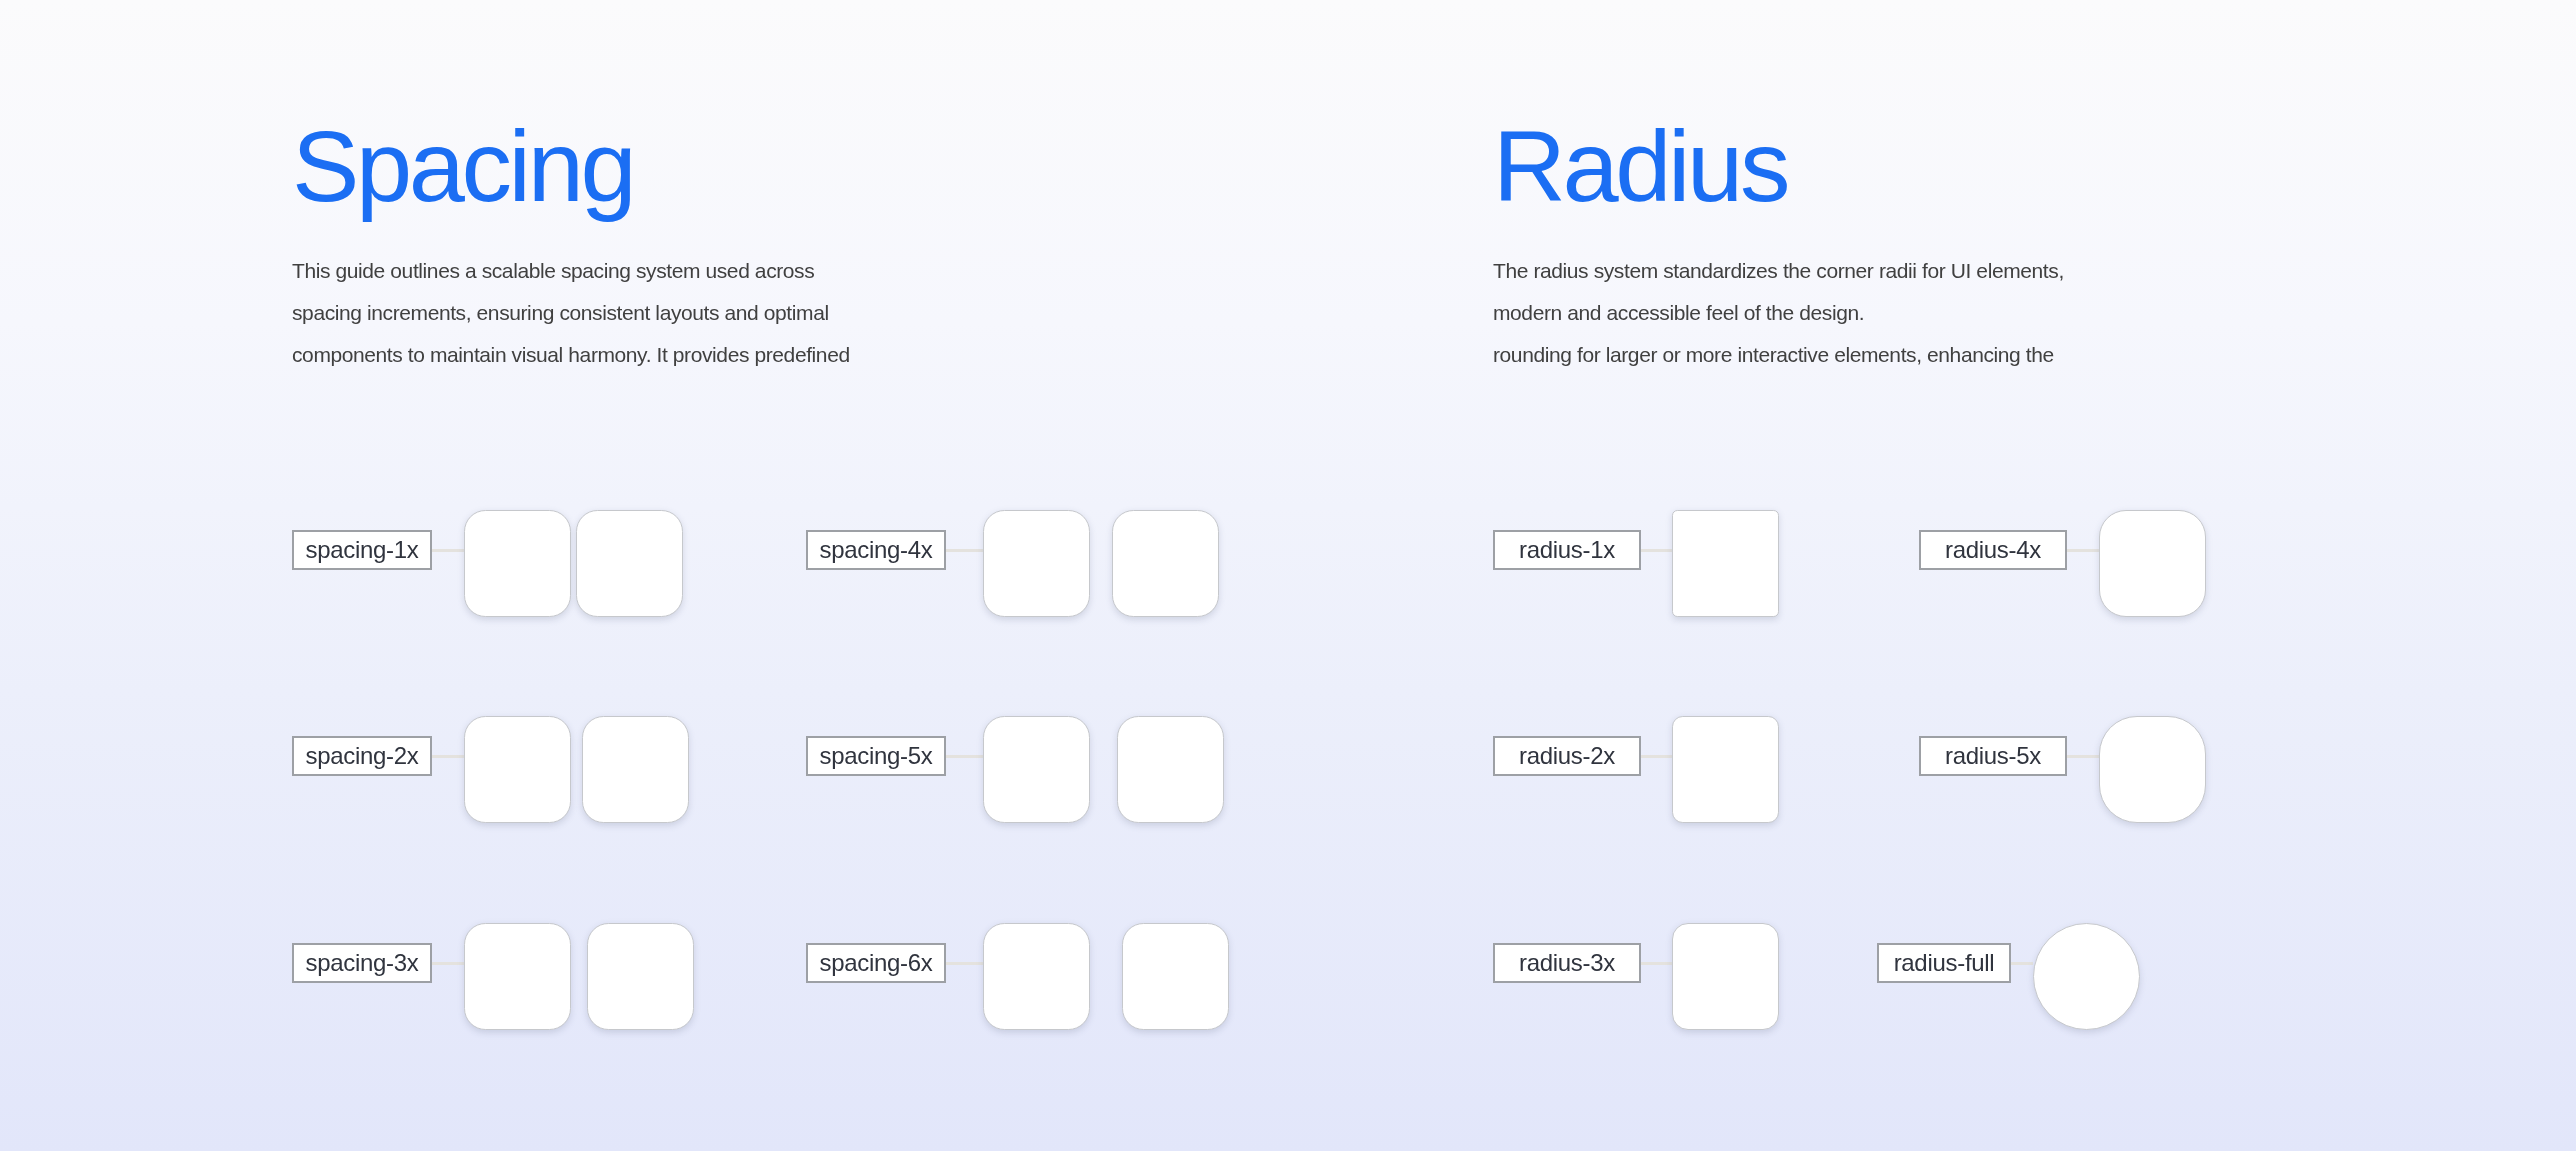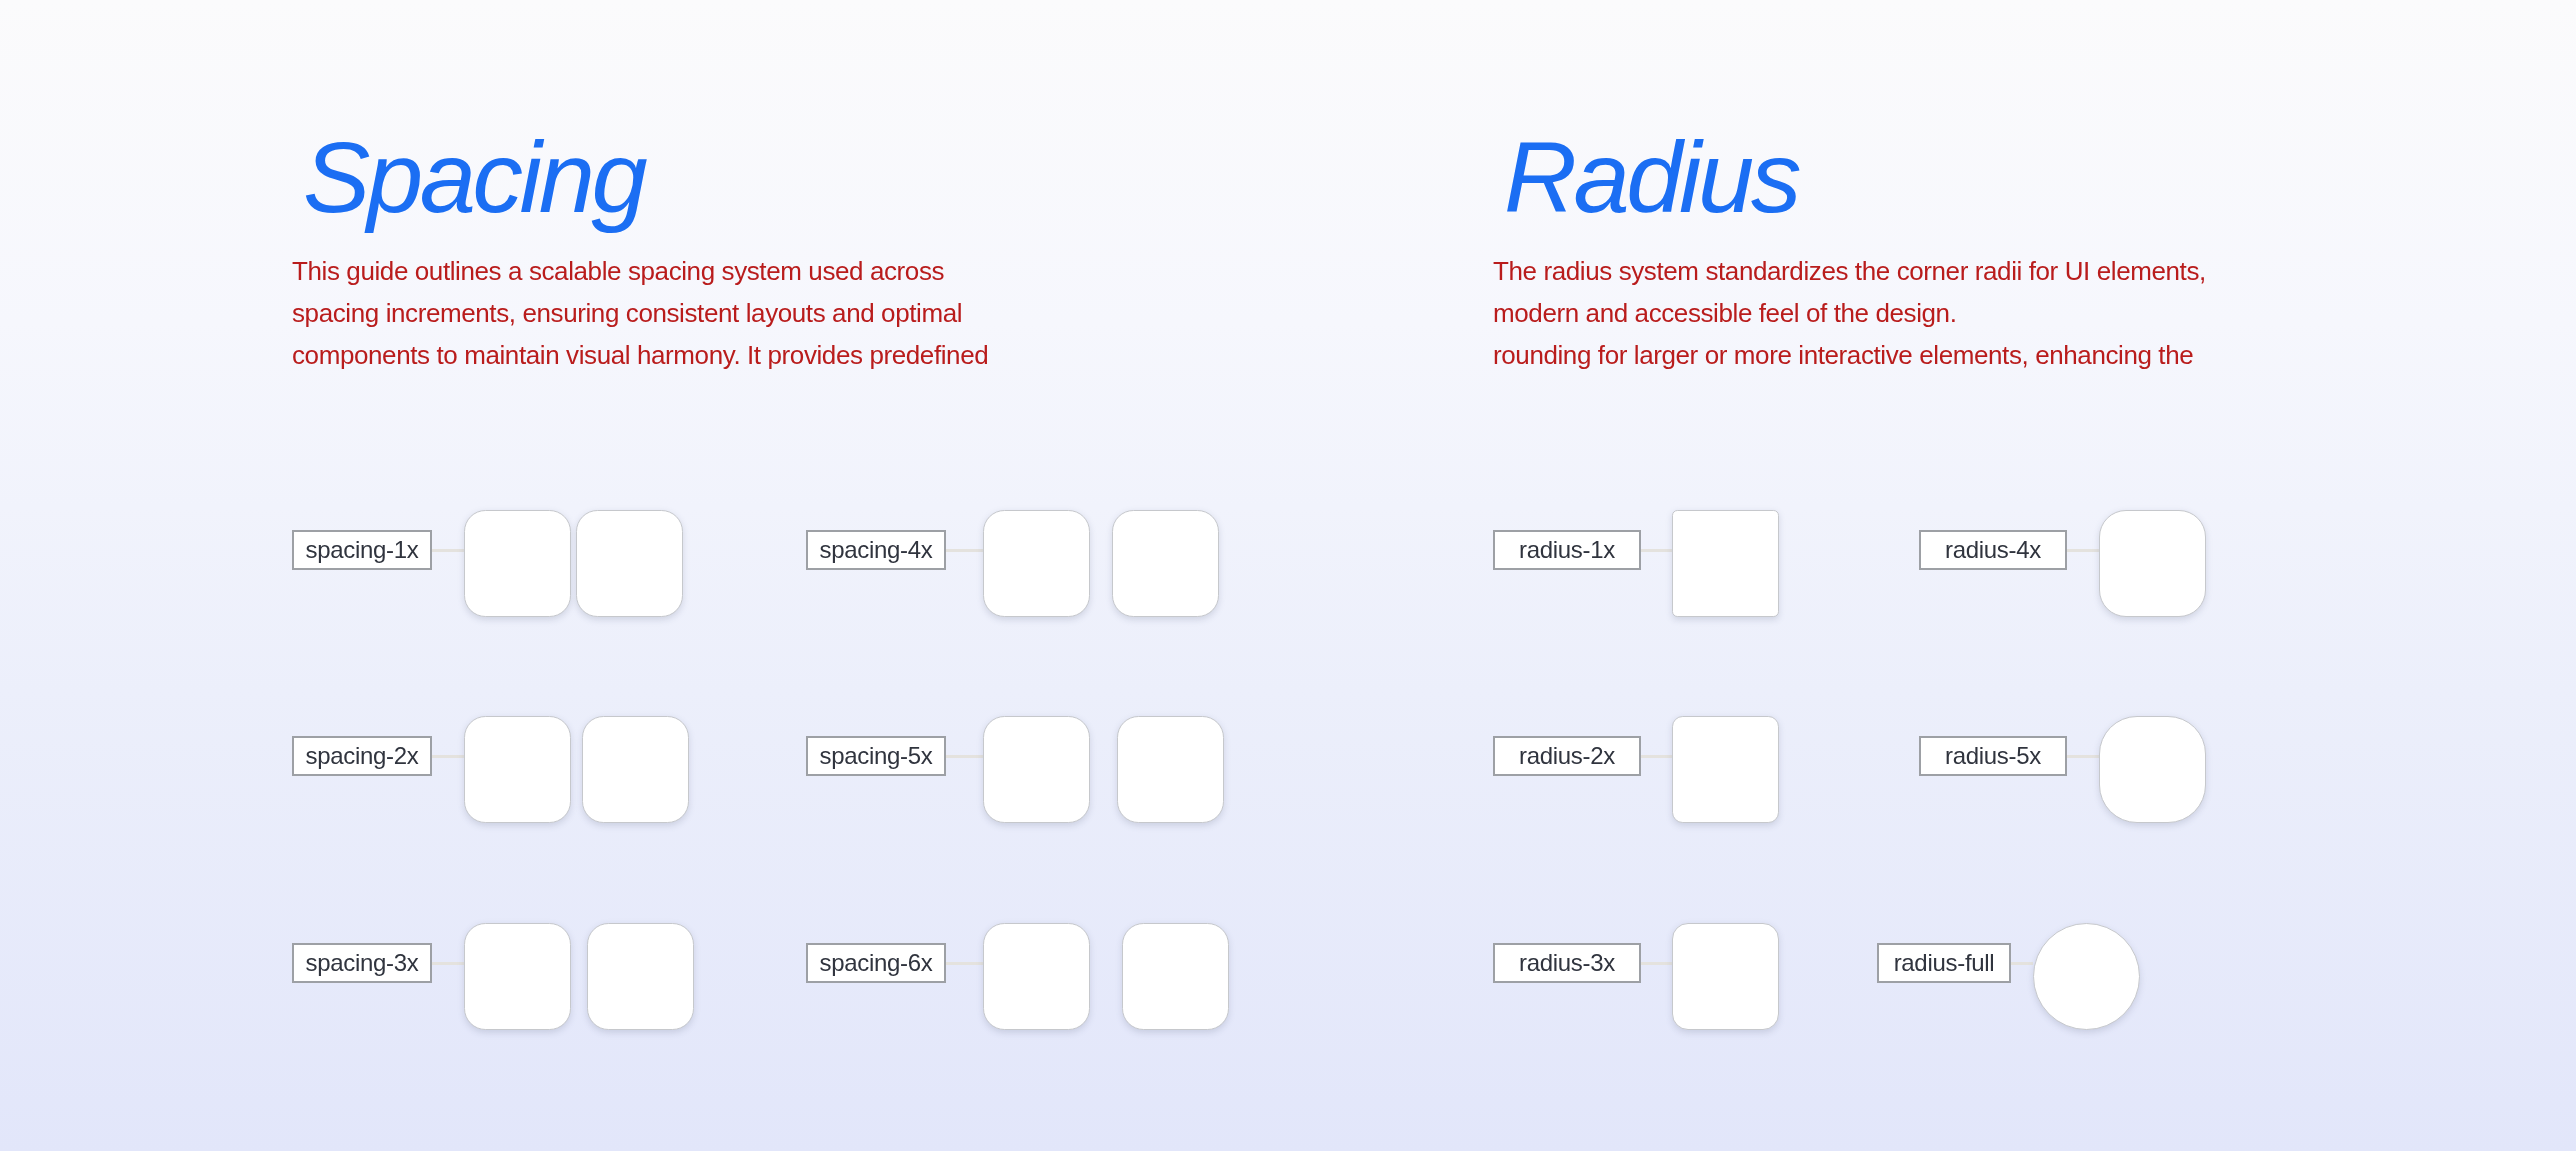--- a/index.html
+++ b/index.html
@@ -2,28 +2,28 @@
 <html style="font-size:10.7px"><head>
 <meta charset="utf-8">
 <style>
   html,body{margin:0;padding:0;}
   body{
     width:2576px;height:1151px;overflow:hidden;position:relative;
     background:linear-gradient(180deg,#fbfbfc 0%,#f6f7fd 28%,#eceffb 60%,#e2e6fa 100%);
     font-family:"Liberation Sans",sans-serif;
   }
   .section-heading{
-    position:absolute;top:113px;margin:11px;
+    position:absolute;top:113px;margin:0;
     font-size:101px;font-weight:400;letter-spacing:-3.4px;line-height:1.05;
-    color:#1b6ef3;white-space:nowrap;font-style:italic;
+    color:#1b6ef3;white-space:nowrap;
   }
   .section-desc{
     position:absolute;top:250px;margin:0;
-    font-size:26px;line-height:42px;letter-spacing:-0.4px;
-    color:#b91c1c;white-space:nowrap;
+    font-size:21px;line-height:42px;letter-spacing:-0.4px;
+    color:#404040;white-space:nowrap;
   }
   .section-desc span{display:block;}
   .example-row{
     position:absolute;height:107px;
     display:flex;align-items:flex-start;
   }
   .pill{
     margin-top:20px;height:40px;box-sizing:border-box;flex:none;
     background:#ffffff;border:2px solid #9da0a5;border-radius:0;
     display:flex;align-items:center;justify-content:center;

